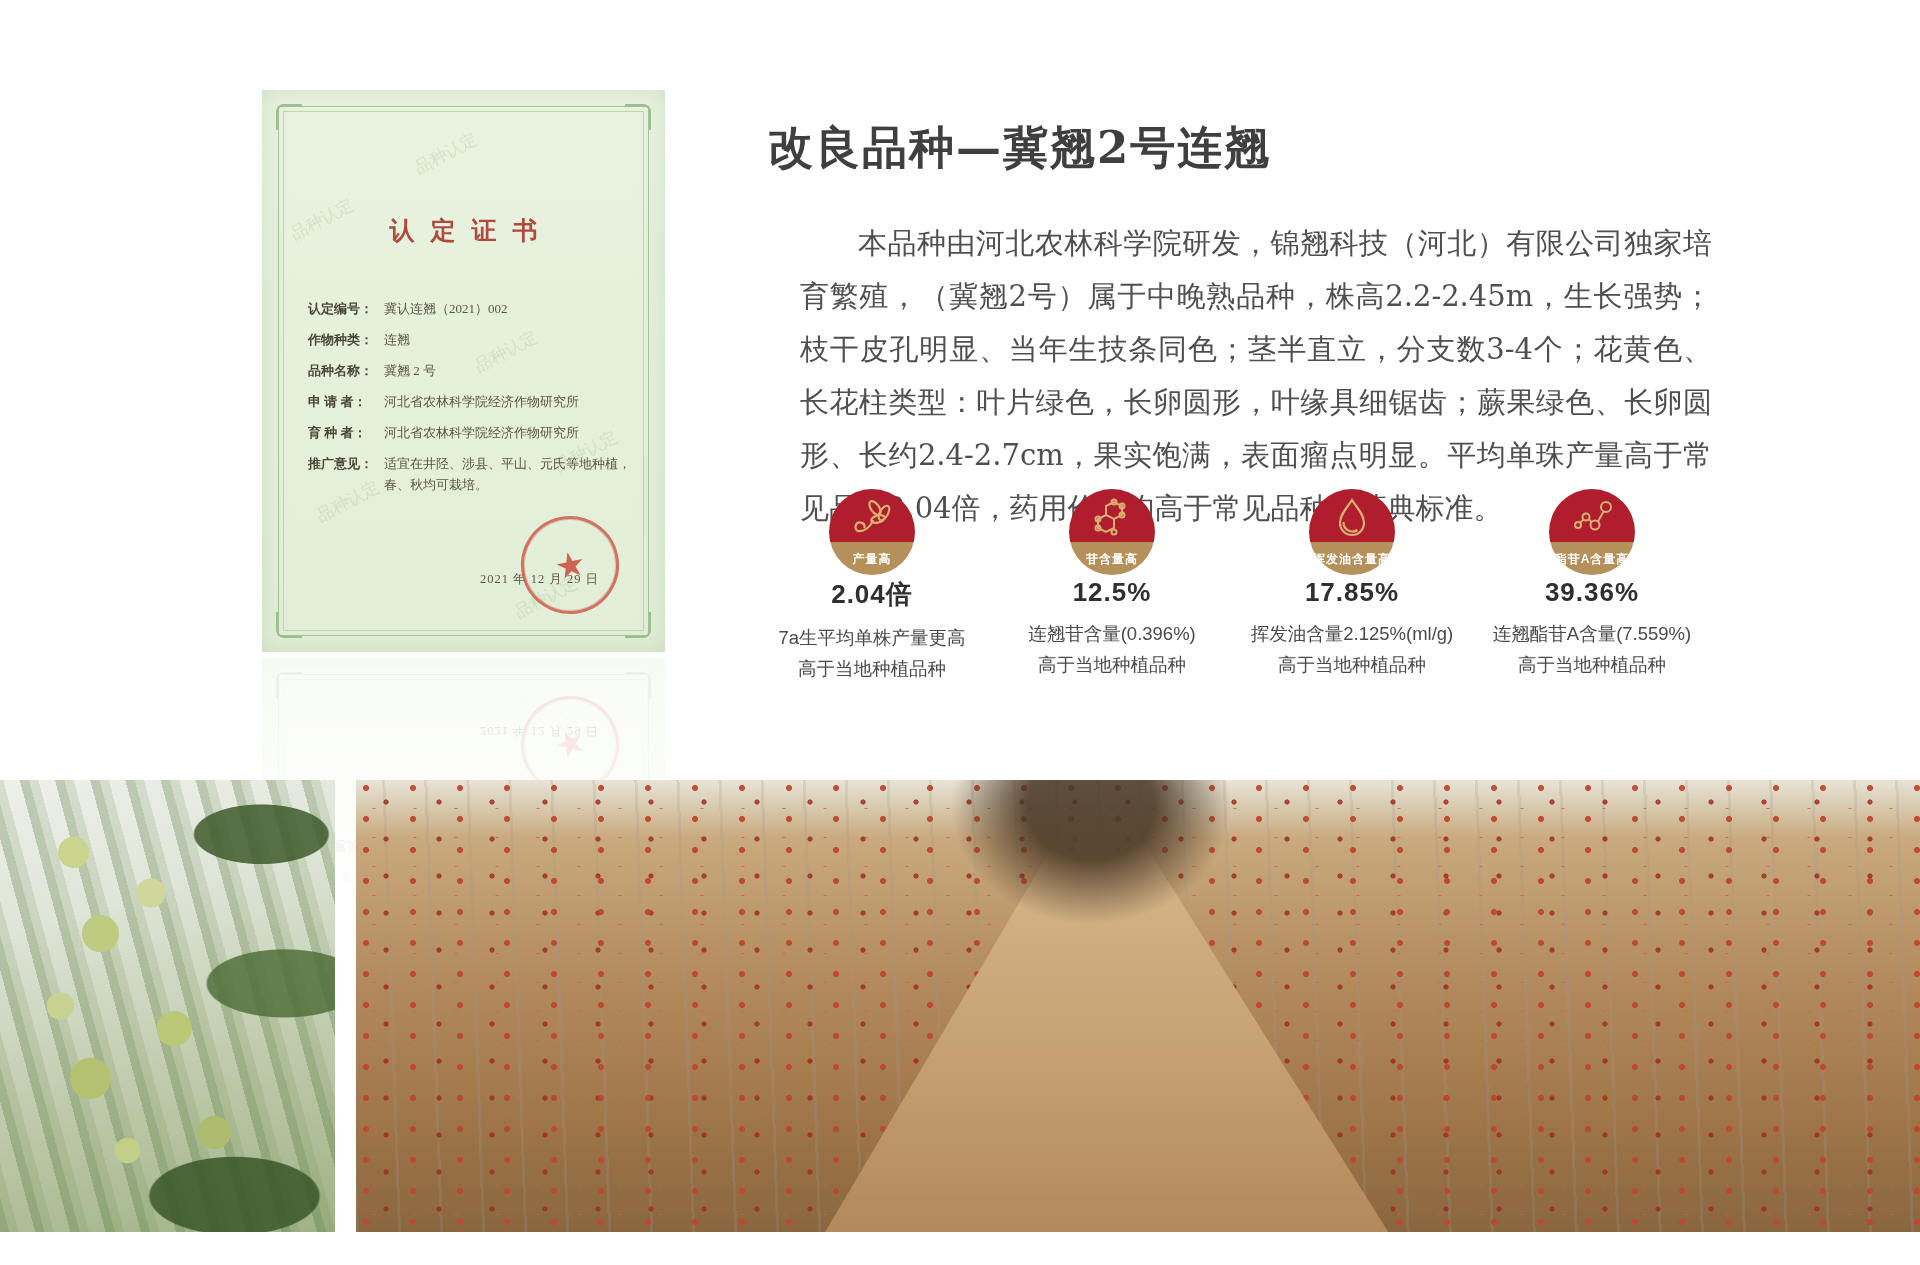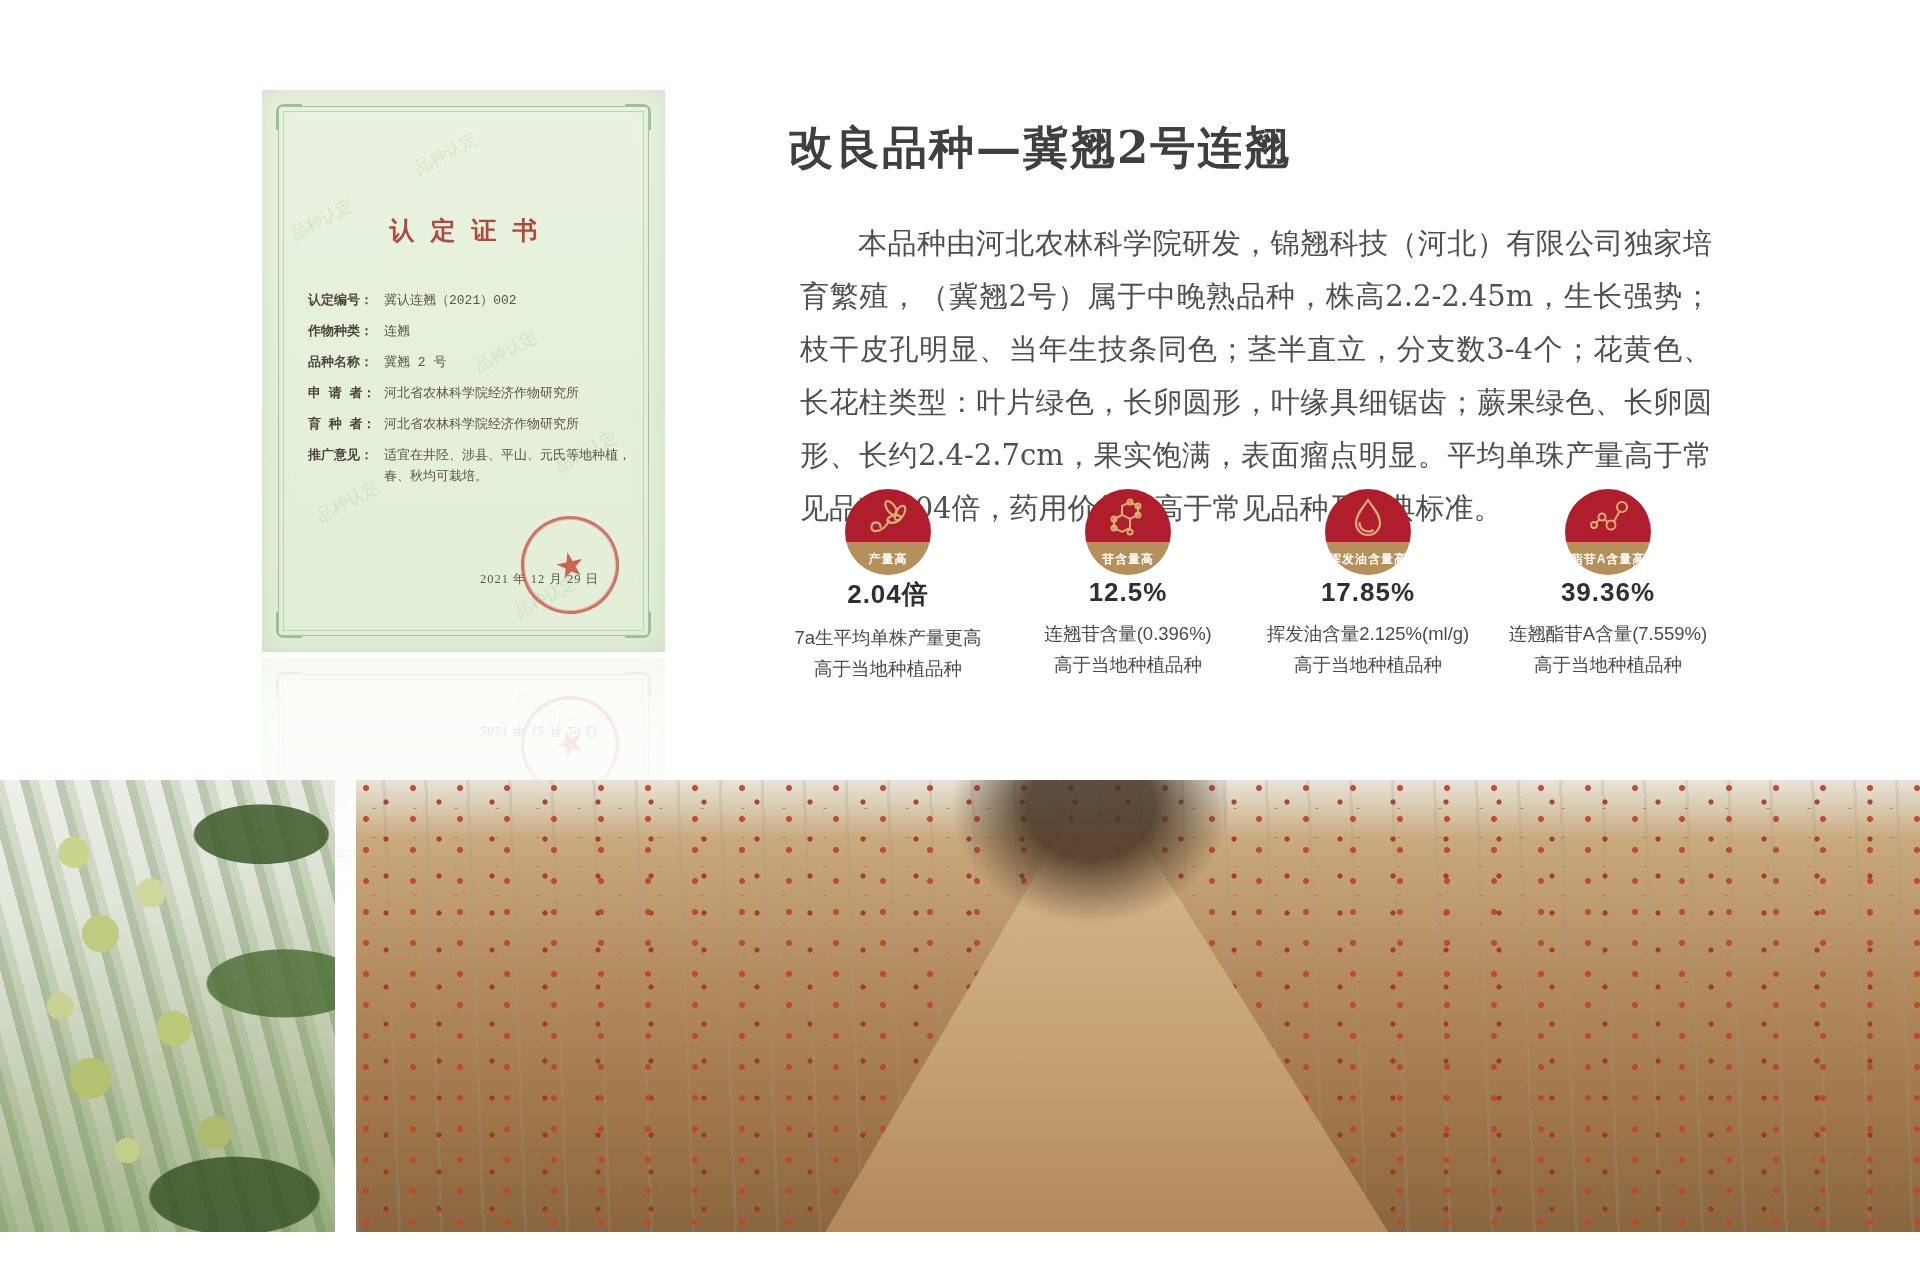--- a/index.html
+++ b/index.html
@@ -17,39 +17,39 @@
   .corner.tl{top:-3px;left:-3px;}
   .corner.tr{top:-3px;right:-3px;transform:rotate(90deg);}
   .corner.br{bottom:-3px;right:-3px;transform:rotate(180deg);}
   .corner.bl{bottom:-3px;left:-3px;transform:rotate(270deg);}
   .watermark{position:absolute;font-size:17px;color:rgba(140,175,125,.22);transform:rotate(-28deg);
     font-family:"Liberation Serif",serif;white-space:nowrap;pointer-events:none;}
   .cert-title1{position:absolute;left:0;right:0;top:66px;text-align:center;color:#b0493e;
     font-family:"Liberation Serif",serif;font-weight:bold;font-size:27px;letter-spacing:3px;}
   .cert-title2{position:absolute;left:0;right:0;top:124px;text-align:center;color:#b0493e;
     font-family:"Liberation Serif",serif;font-weight:bold;font-size:25px;letter-spacing:16px;text-indent:16px;}
-  .cert-fields{position:absolute;left:46px;right:28px;top:200px;font-family:Liberation Mono, monospace;}
+  .cert-fields{position:absolute;left:46px;right:28px;top:208px;font-family:Liberation Serif, serif;}
   .cert-row{display:flex;margin-bottom:10px;font-size:13px;line-height:21px;}
   .cert-label{flex:0 0 76px;font-weight:bold;color:#4c463a;white-space:nowrap;}
   .cert-value{flex:1;color:#5c5547;}
   .cert-date{position:absolute;right:66px;bottom:64px;font-size:12.5px;color:#5c5547;
     font-family:"Liberation Serif",serif;letter-spacing:1px;}
   .seal{position:absolute;right:46px;bottom:38px;width:92px;height:92px;border-radius:50%;
     border:3px solid rgba(201,62,50,.7);display:flex;align-items:center;justify-content:center;
     transform:rotate(-12deg);box-shadow:inset 0 0 0 1px rgba(201,62,50,.25);}
   .seal-star{color:rgba(201,62,50,.8);font-size:30px;line-height:1;}
 
   
-  .main-title{position:absolute;left:788px;top:88px;width:960px;color:#3f3f3f;
+  .main-title{position:absolute;left:768px;top:88px;width:960px;color:#3f3f3f;
     font-family:"DejaVu Serif",serif;font-weight:900;font-size:45px;letter-spacing:2px;}
   .main-paragraph{position:absolute;left:800px;top:188px;width:912px;color:#4f4f4f;
     font-family:"DejaVu Serif",serif;font-size:29px;line-height:53px;text-align:justify;text-indent:2em;}
 
   
-  .stats{position:absolute;left:772px;top:489px;width:952px;display:flex;gap:8px;}
+  .stats{position:absolute;left:756px;top:489px;width:952px;display:flex;gap:8px;}
   .stat{flex:1 1 0;text-align:center;}
   .badge-circle{position:relative;width:86px;height:86px;margin:0 auto;border-radius:50%;overflow:hidden;
     background:linear-gradient(180deg,#b01e2e 0%,#b01e2e 62%,#b5905a 62%,#b5905a 100%);}
   .badge-icon{position:absolute;left:50%;top:5px;transform:translateX(-50%);}
   .badge-band{position:absolute;left:0;right:0;bottom:7px;color:#ffffff;font-size:12px;font-weight:bold;letter-spacing:1px;}
   .stat-value{margin-top:2px;font-size:26px;font-weight:bold;color:#2f2f2f;letter-spacing:1px;}
   .stat-line{font-size:18.5px;line-height:27px;color:#4a4a4a;margin-top:4px;}
   .stat-line.first{margin-top:12px;}
 
   

